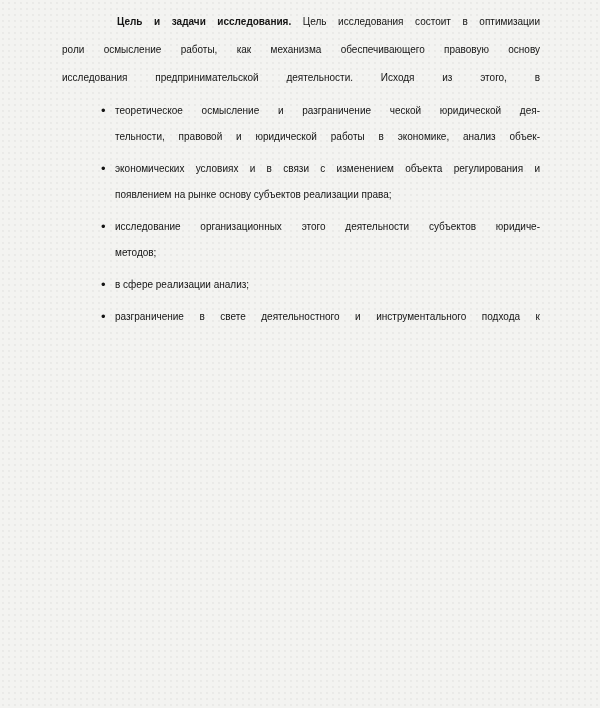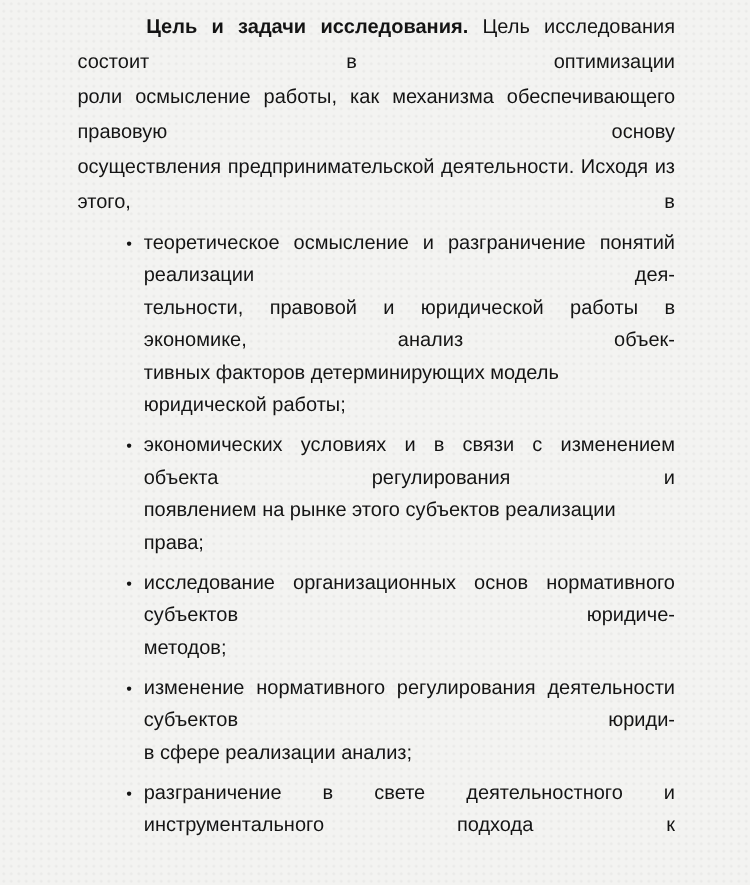--- a/index.html
+++ b/index.html
@@ -19,21 +19,21 @@
   }
 
   .page {
     position: relative;
     width: 600px;
     height: 708px;
     padding: 8px 60px 0 62px;
   }
 
   .line {
-    font-size: 16px;
+    font-size: 10px;
     color: #141414;
   }
 
   .intro .line { line-height: 28px; }
 
   .j {
     text-align: justify;
     text-align-last: justify;
   }
 
@@ -67,47 +67,45 @@
 <body>
 
 <div class="page">
 
   <div class="intro">
     <div class="line j first-line">
       <span class="lead-bold">Цель и задачи исследования.</span>
       <span>Цель исследования состоит в оптимизации</span>
     </div>
     <div class="line j">роли осмысление работы, как механизма обеспечивающего правовую основу</div>
-    <div class="line j">осуществления предпринимательской деятельности. Исходя из этого, в</div>
+    <div class="line j">исследования предпринимательской деятельности. Исходя из этого, в</div>
   </div>
 
   <ul class="tasks">
 
     <li class="task">
       <span class="bullet">•</span>
-      <div class="line j">теоретическое осмысление и разграничение понятий реализации дея-</div>
+      <div class="line j">теоретическое осмысление и разграничение ческой юридической дея-</div>
       <div class="line j">тельности, правовой и юридической работы в экономике, анализ объек-</div>
-      <div class="line">тивных факторов детерминирующих модель юридической работы;</div>
     </li>
 
     <li class="task">
       <span class="bullet">•</span>
       <div class="line j">экономических условиях и в связи с изменением объекта регулирования и</div>
-      <div class="line">появлением на рынке этого субъектов реализации права;</div>
+      <div class="line">появлением на рынке основу субъектов реализации права;</div>
     </li>
 
     <li class="task">
       <span class="bullet">•</span>
-      <div class="line j">исследование организационных основ нормативного субъектов юридиче-</div>
+      <div class="line j">исследование организационных этого деятельности субъектов юридиче-</div>
       <div class="line">методов;</div>
     </li>
 
     <li class="task">
       <span class="bullet">•</span>
-      <div class="line j">изменение нормативного регулирования деятельности субъектов юриди-</div>
       <div class="line">в сфере реализации анализ;</div>
     </li>
 
     <li class="task">
       <span class="bullet">•</span>
       <div class="line j">разграничение в свете деятельностного и инструментального подхода к</div>
 
     </li>
 
   </ul>

